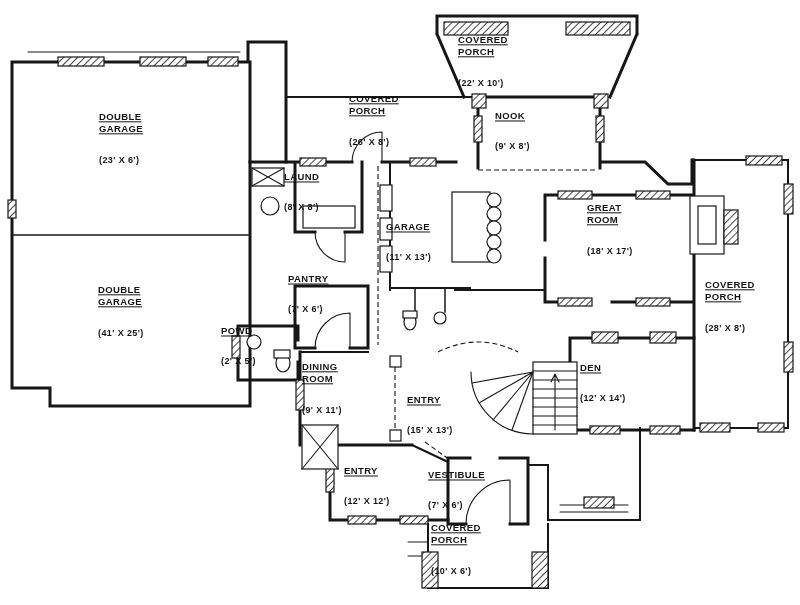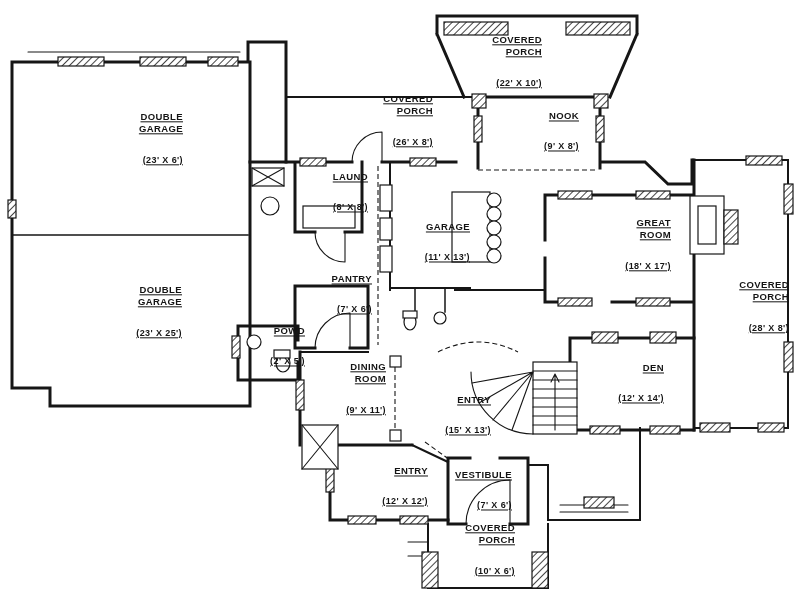--- a/index.html
+++ b/index.html
@@ -6,25 +6,25 @@
   #stage{position:relative;width:800px;height:605px;background:#ffffff;overflow:hidden;
          font-family:"Liberation Sans", sans-serif;}
   #plan-svg{position:absolute;left:0;top:0;width:800px;height:605px;}
   .w3{stroke:#161616;stroke-width:3;fill:none;stroke-linecap:square;}
   .w2{stroke:#161616;stroke-width:2;fill:none;stroke-linecap:square;}
   .w15{stroke:#161616;stroke-width:1.5;fill:none;stroke-linecap:square;}
   .w1{stroke:#161616;stroke-width:1.1;fill:none;stroke-linecap:round;}
   .dash{stroke:#161616;stroke-width:1.1;fill:none;stroke-dasharray:5 3;}
   .win{fill:url(#hatch);stroke:#161616;stroke-width:1.2;}
   .fixt{fill:#ffffff;stroke:#161616;stroke-width:1.2;}
-  .room-label{position:absolute;transform:translate(-50%,-50%);text-align:right;
+  .room-label{position:absolute;transform:translate(-50%,-50%);text-align:left;
               color:#141414;font-size:9.5px;font-weight:bold;letter-spacing:.4px;
               line-height:1.3;width:84px;pointer-events:none;}
   .room-name{display:block;white-space:pre-line;text-decoration:underline;}
-  .room-dims{display:block;font-size:9px;text-decoration:underline;margin-top:19px;}
+  .room-dims{display:block;font-size:9px;margin-top:19px;}
 </style>
 </head>
 <body>
 
 <div id="stage">
 
   <svg id="plan-svg" viewBox="0 0 800 605">
     <defs>
       <pattern id="hatch" width="5" height="5" patternUnits="userSpaceOnUse" patternTransform="rotate(45)">
         <rect width="5" height="5" fill="#ffffff"></rect>
@@ -175,34 +175,34 @@
       <span class="room-dims">(23' X 6')</span>
     </div>
     <div class="room-label" style="left:326px;top:193px">
       <span class="room-name">LAUND</span>
       <span class="room-dims">(8' X 8')</span>
     </div>
     <div class="room-label" style="left:428px;top:243px">
       <span class="room-name">GARAGE</span>
       <span class="room-dims">(11' X 13')</span>
     </div>
-    <div class="room-label" style="left:629px;top:245px">
+    <div class="room-label" style="left:629px;top:230px">
       <span class="room-name">GREAT
 ROOM</span>
       <span class="room-dims">(18' X 17')</span>
     </div>
     <div class="room-label" style="left:747px;top:307px">
       <span class="room-name">COVERED
 PORCH</span>
       <span class="room-dims">(28' X 8')</span>
     </div>
     <div class="room-label" style="left:140px;top:312px">
       <span class="room-name">DOUBLE
 GARAGE</span>
-      <span class="room-dims">(23' X 25')</span>
+      <span class="room-dims">(41' X 25')</span>
     </div>
     <div class="room-label" style="left:330px;top:295px">
       <span class="room-name">PANTRY</span>
       <span class="room-dims">(7' X 6')</span>
     </div>
     <div class="room-label" style="left:263px;top:347px">
       <span class="room-name">POWD</span>
       <span class="room-dims">(2' X 5')</span>
     </div>
     <div class="room-label" style="left:622px;top:384px">

